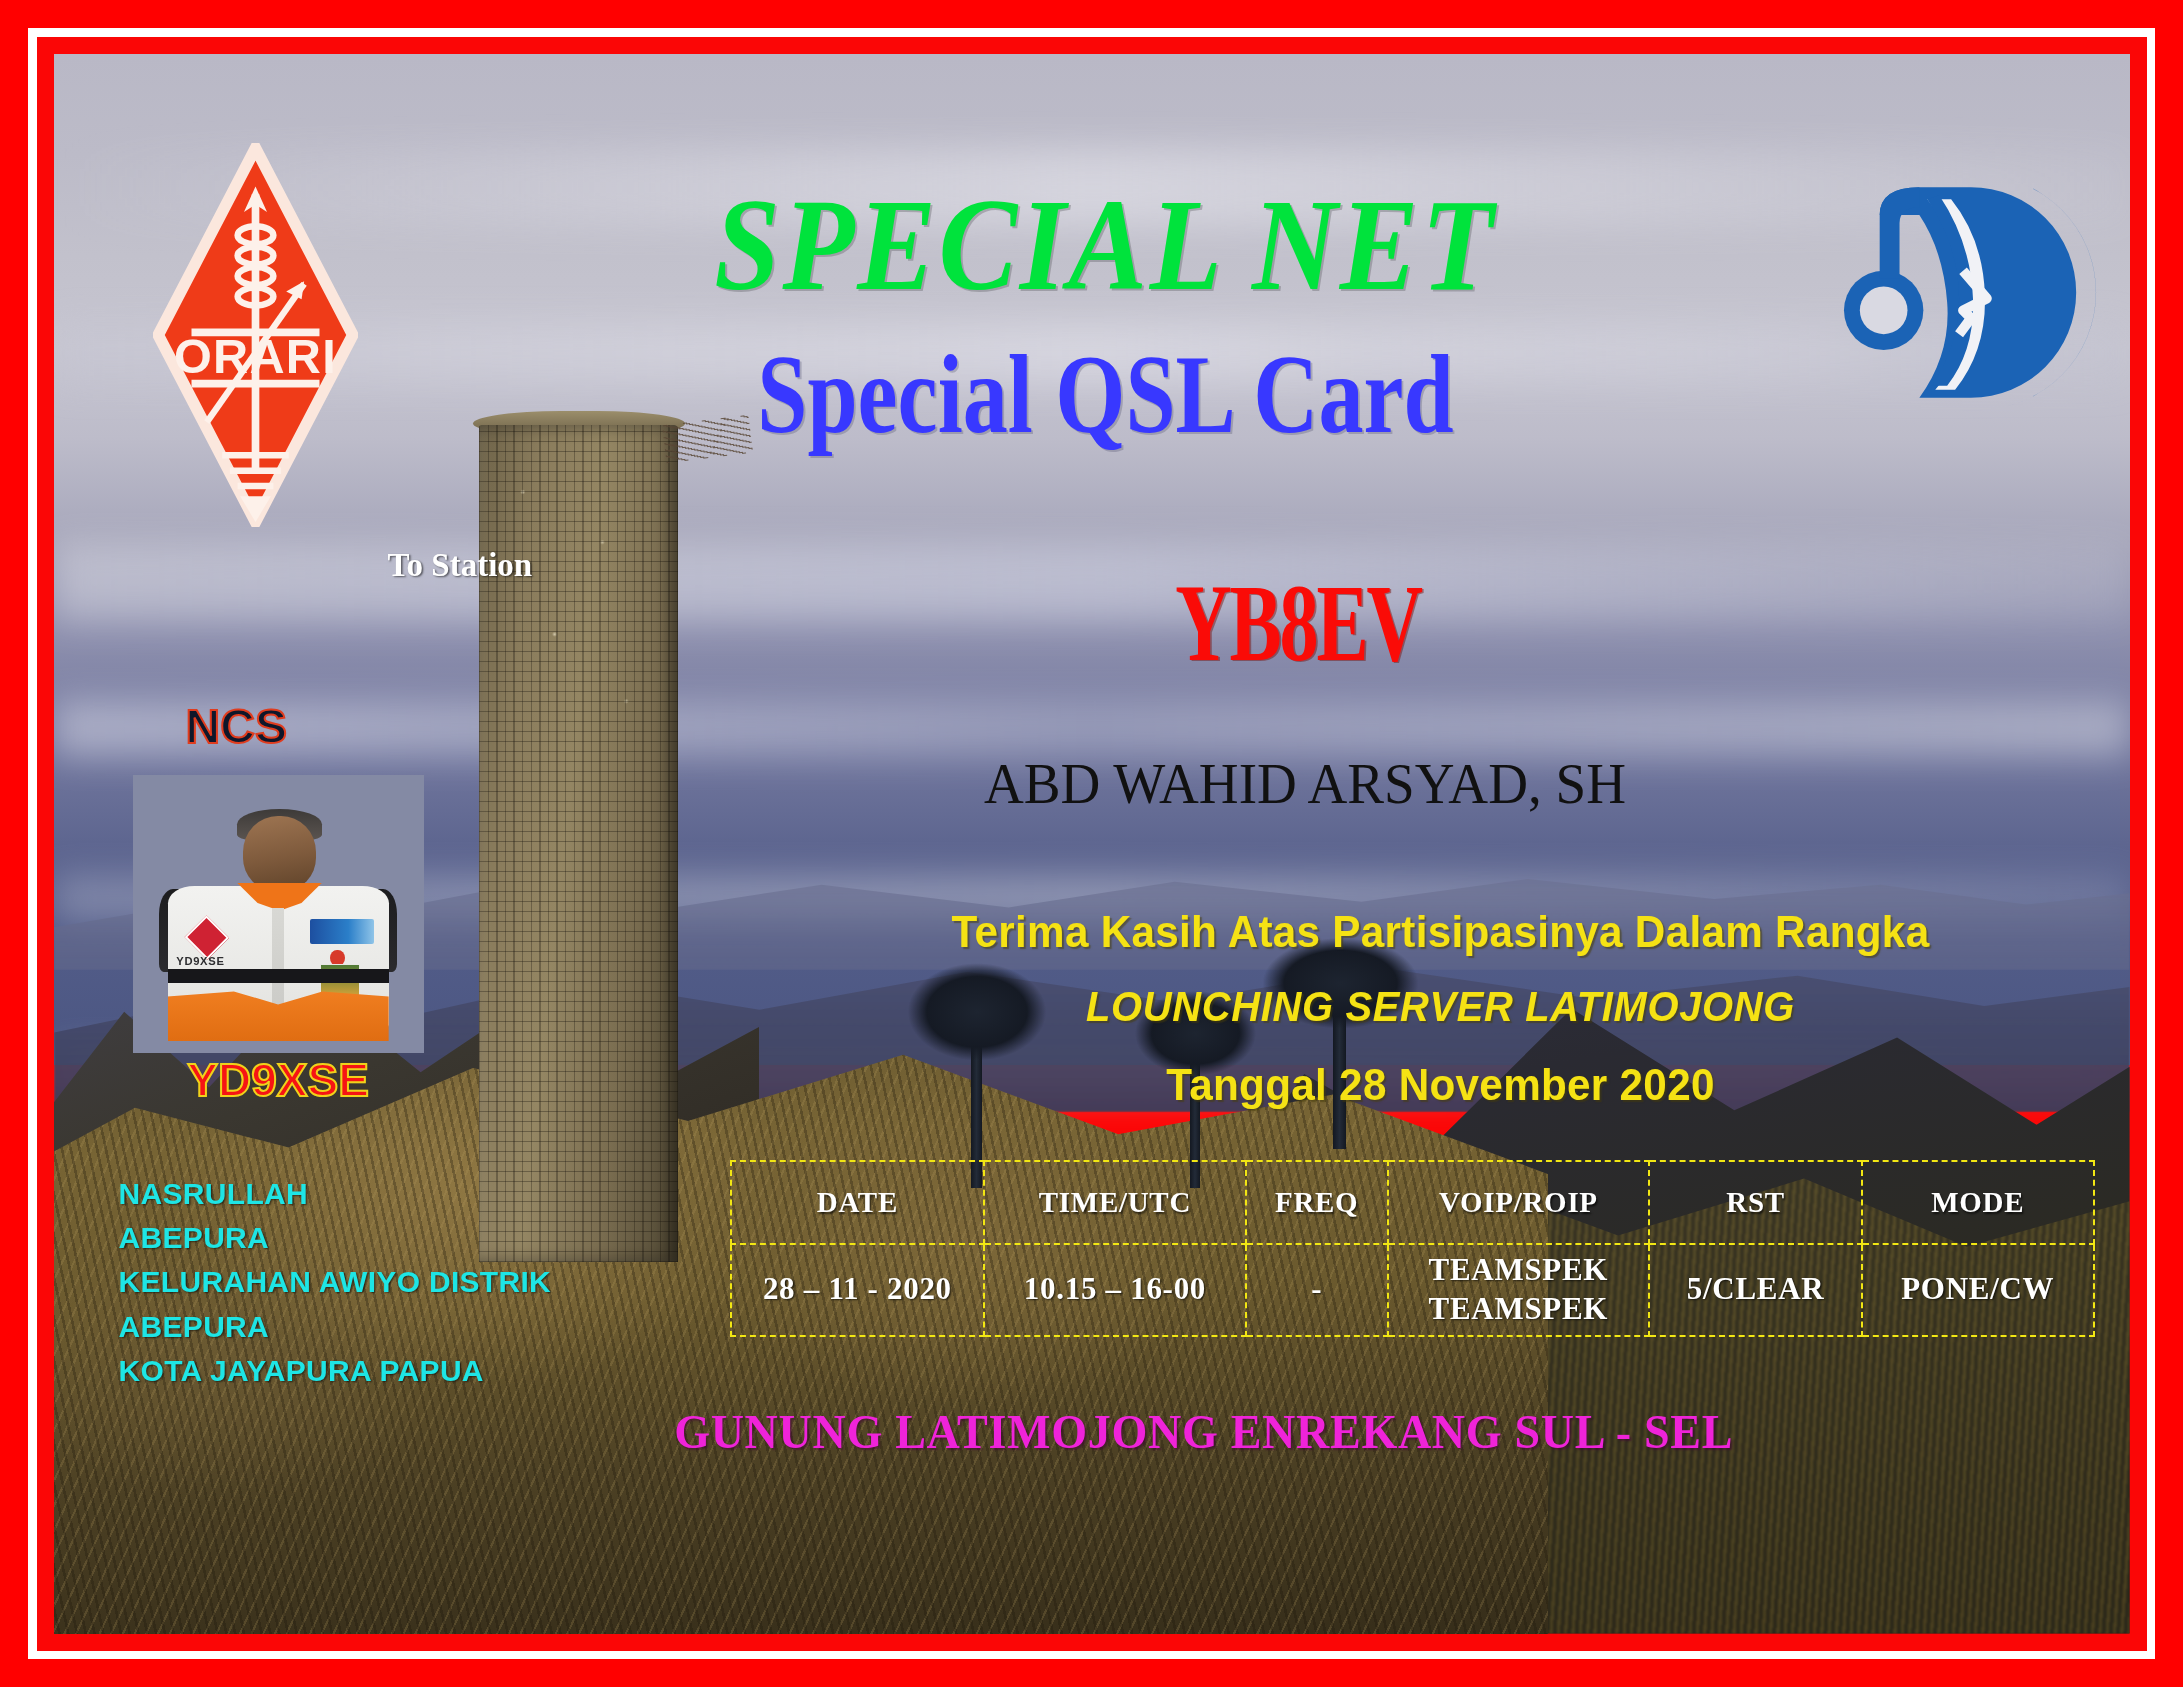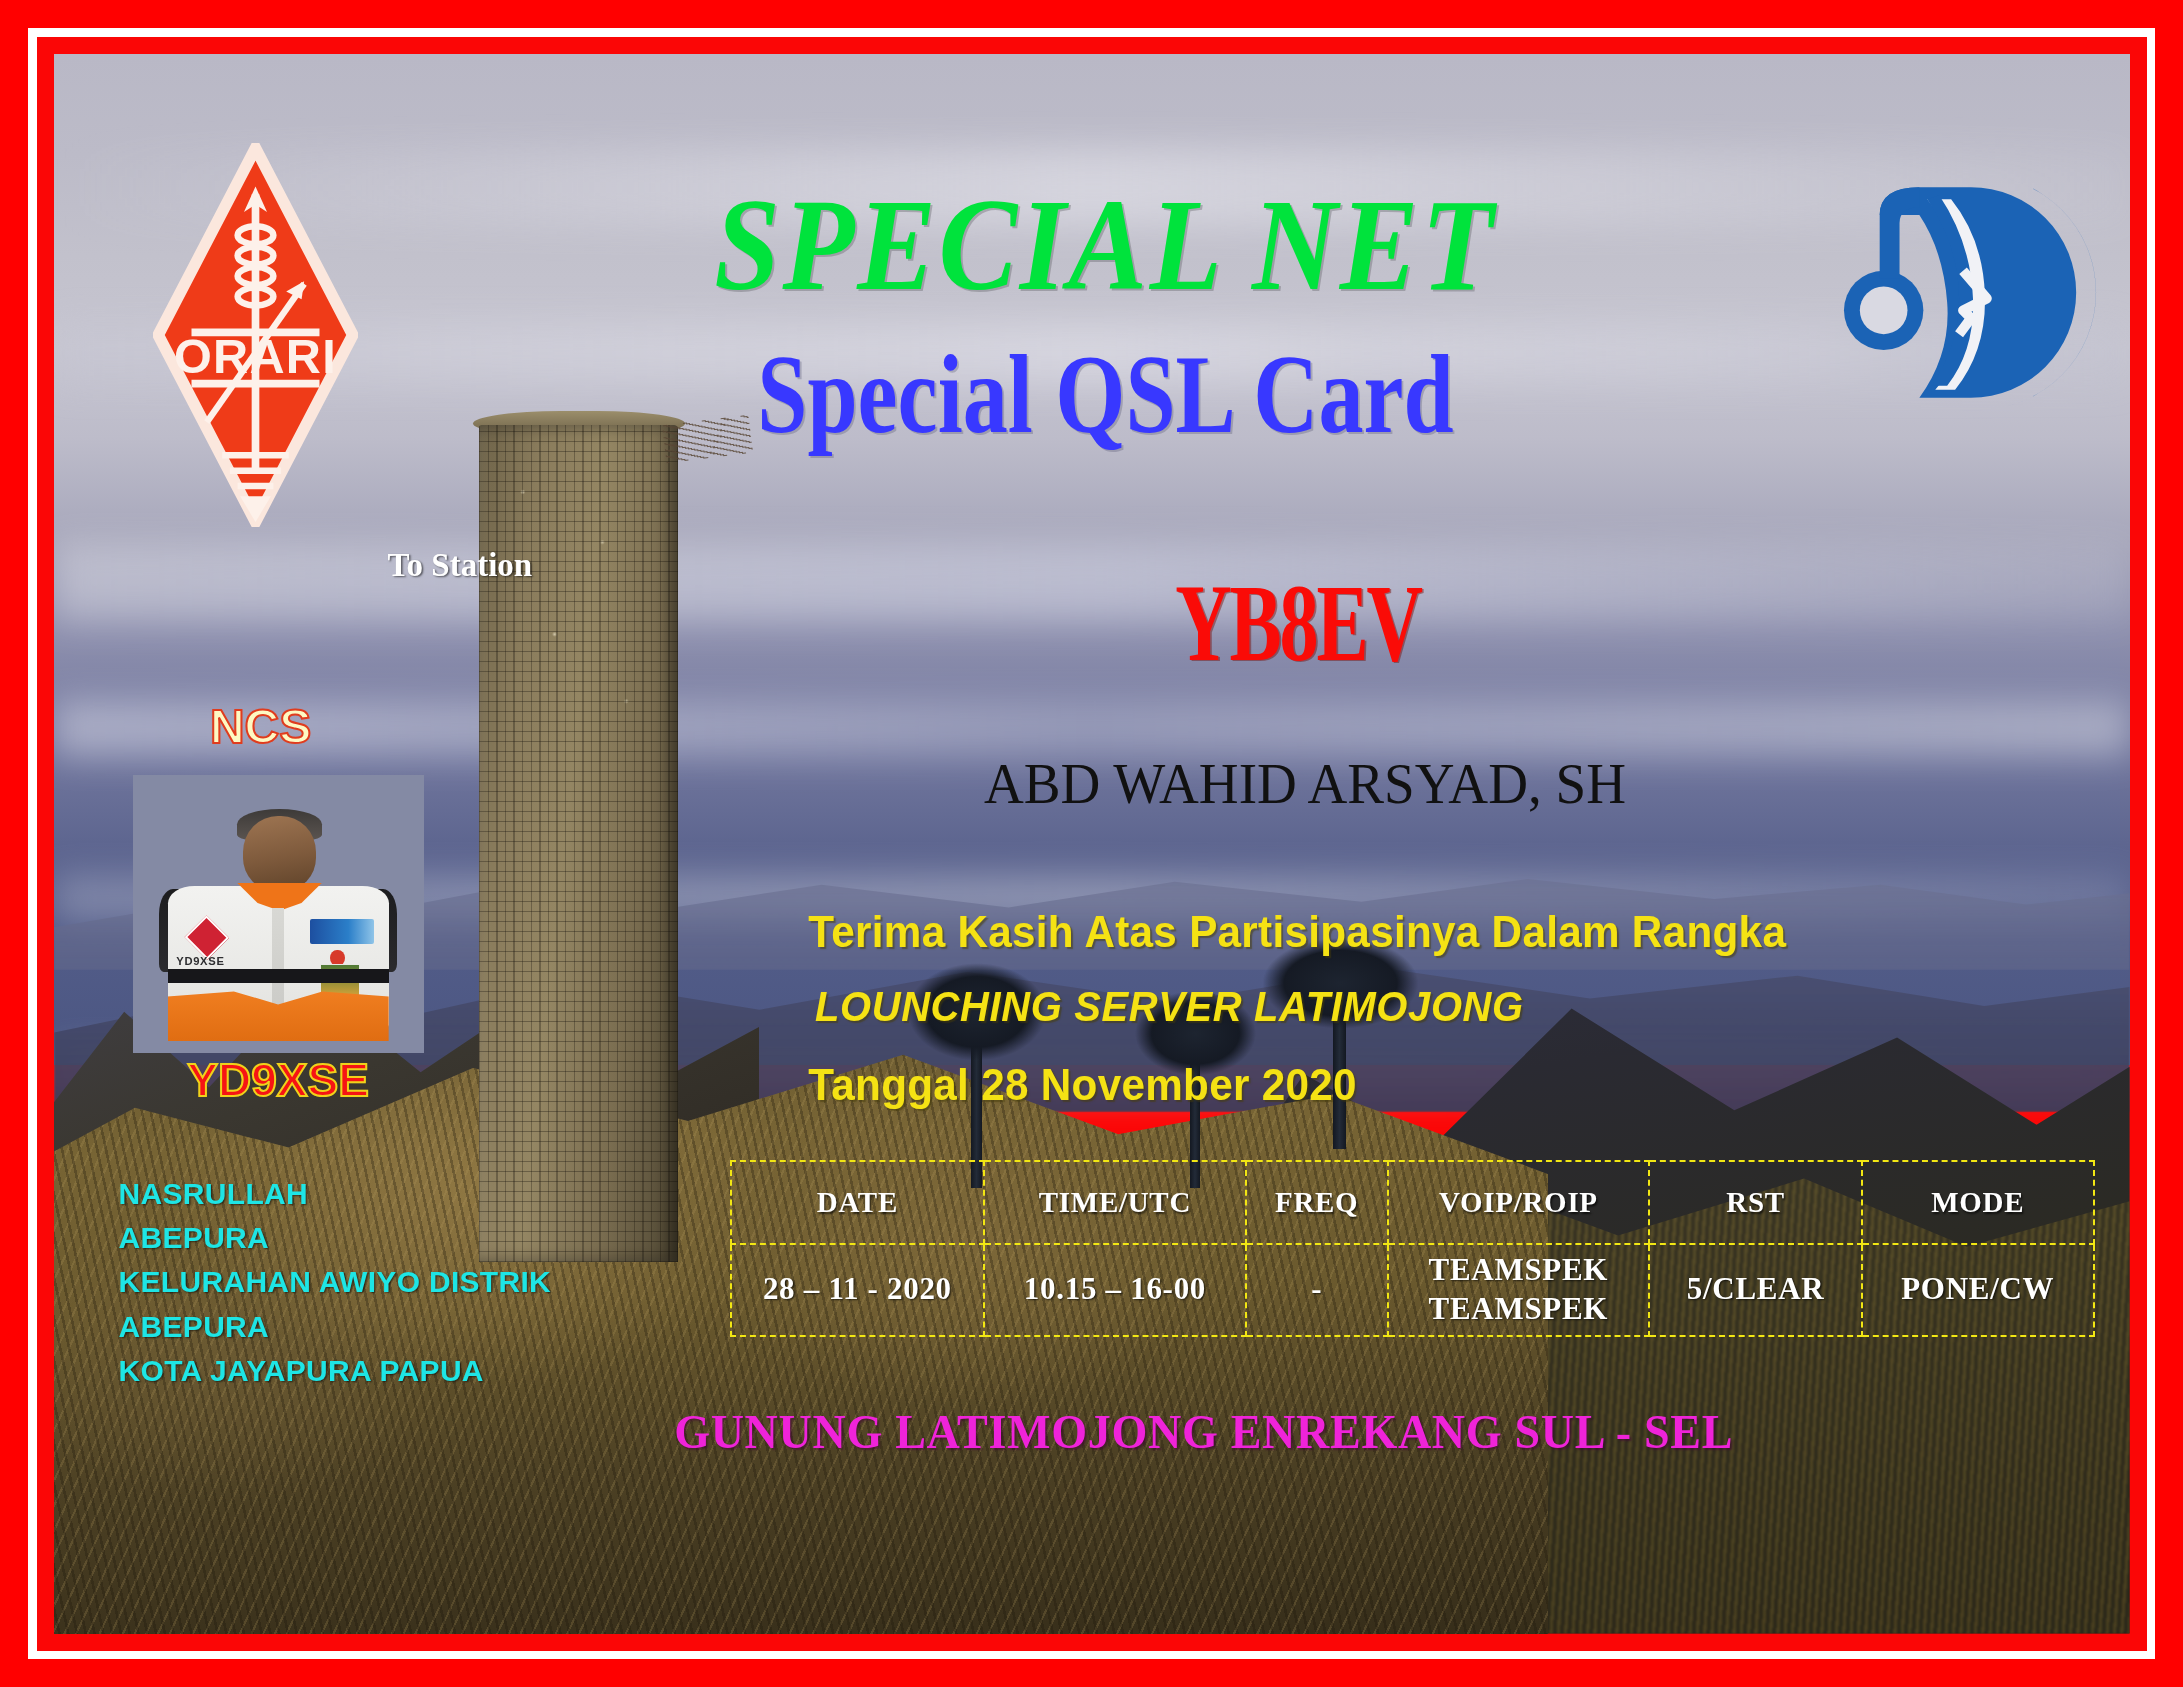--- a/index.html
+++ b/index.html
@@ -197,33 +197,33 @@
   }
   .t-opname{
     position:absolute;left:715px;top:701px;width:1072px;
     text-align:center;
     font-size:58px;line-height:1;
     color:#111111;
     font-family:"Liberation Serif",serif;
     transform:scaleX(.95);
   }
 
-  .yellowblk{position:absolute;left:728px;top:853px;width:1317px;color:#f5e214;}
+  .yellowblk{position:absolute;left:728px;top:853px;width:1317px;text-align:center;color:#f5e214;}
   .y1{font-size:44px;font-weight:bold;font-family:"Liberation Sans",sans-serif;letter-spacing:0.3px;
       text-shadow:2px 2px 1.3px rgba(70,60,10,.55);transform:scaleX(.96);}
   .y2{font-size:42px;font-weight:bold;font-style:italic;margin-top:26.5px;
       font-family:"Liberation Sans",sans-serif;letter-spacing:0.7px;
       text-shadow:2px 2px 1.3px rgba(70,60,10,.55);transform:scaleX(.95);}
   .y3{font-size:44px;font-weight:bold;margin-top:29px;
       font-family:"Liberation Sans",sans-serif;letter-spacing:0.3px;
       text-shadow:2px 2px 1.3px rgba(70,60,10,.55);transform:scaleX(.96);}
 
   .t-ncs{
-    position:absolute;left:98px;top:645px;width:218px;text-align:center;
-    font-size:48px;font-weight:bold;color:#fef9c3;
+    position:absolute;left:132px;top:645px;width:218px;text-align:left;
+    font-size:48px;font-weight:bold;color:#0f172a;
     font-family:"Liberation Sans",sans-serif;
     -webkit-text-stroke:2px #e03c1e;
     text-shadow:0 0 1.3px #e03c1e;
   }
   .photo-frame{
     position:absolute;left:79px;top:721px;width:291px;height:278px;
     overflow:hidden;
   }
   .op-photo{
     position:absolute;left:0;top:0;width:100%;height:100%;

